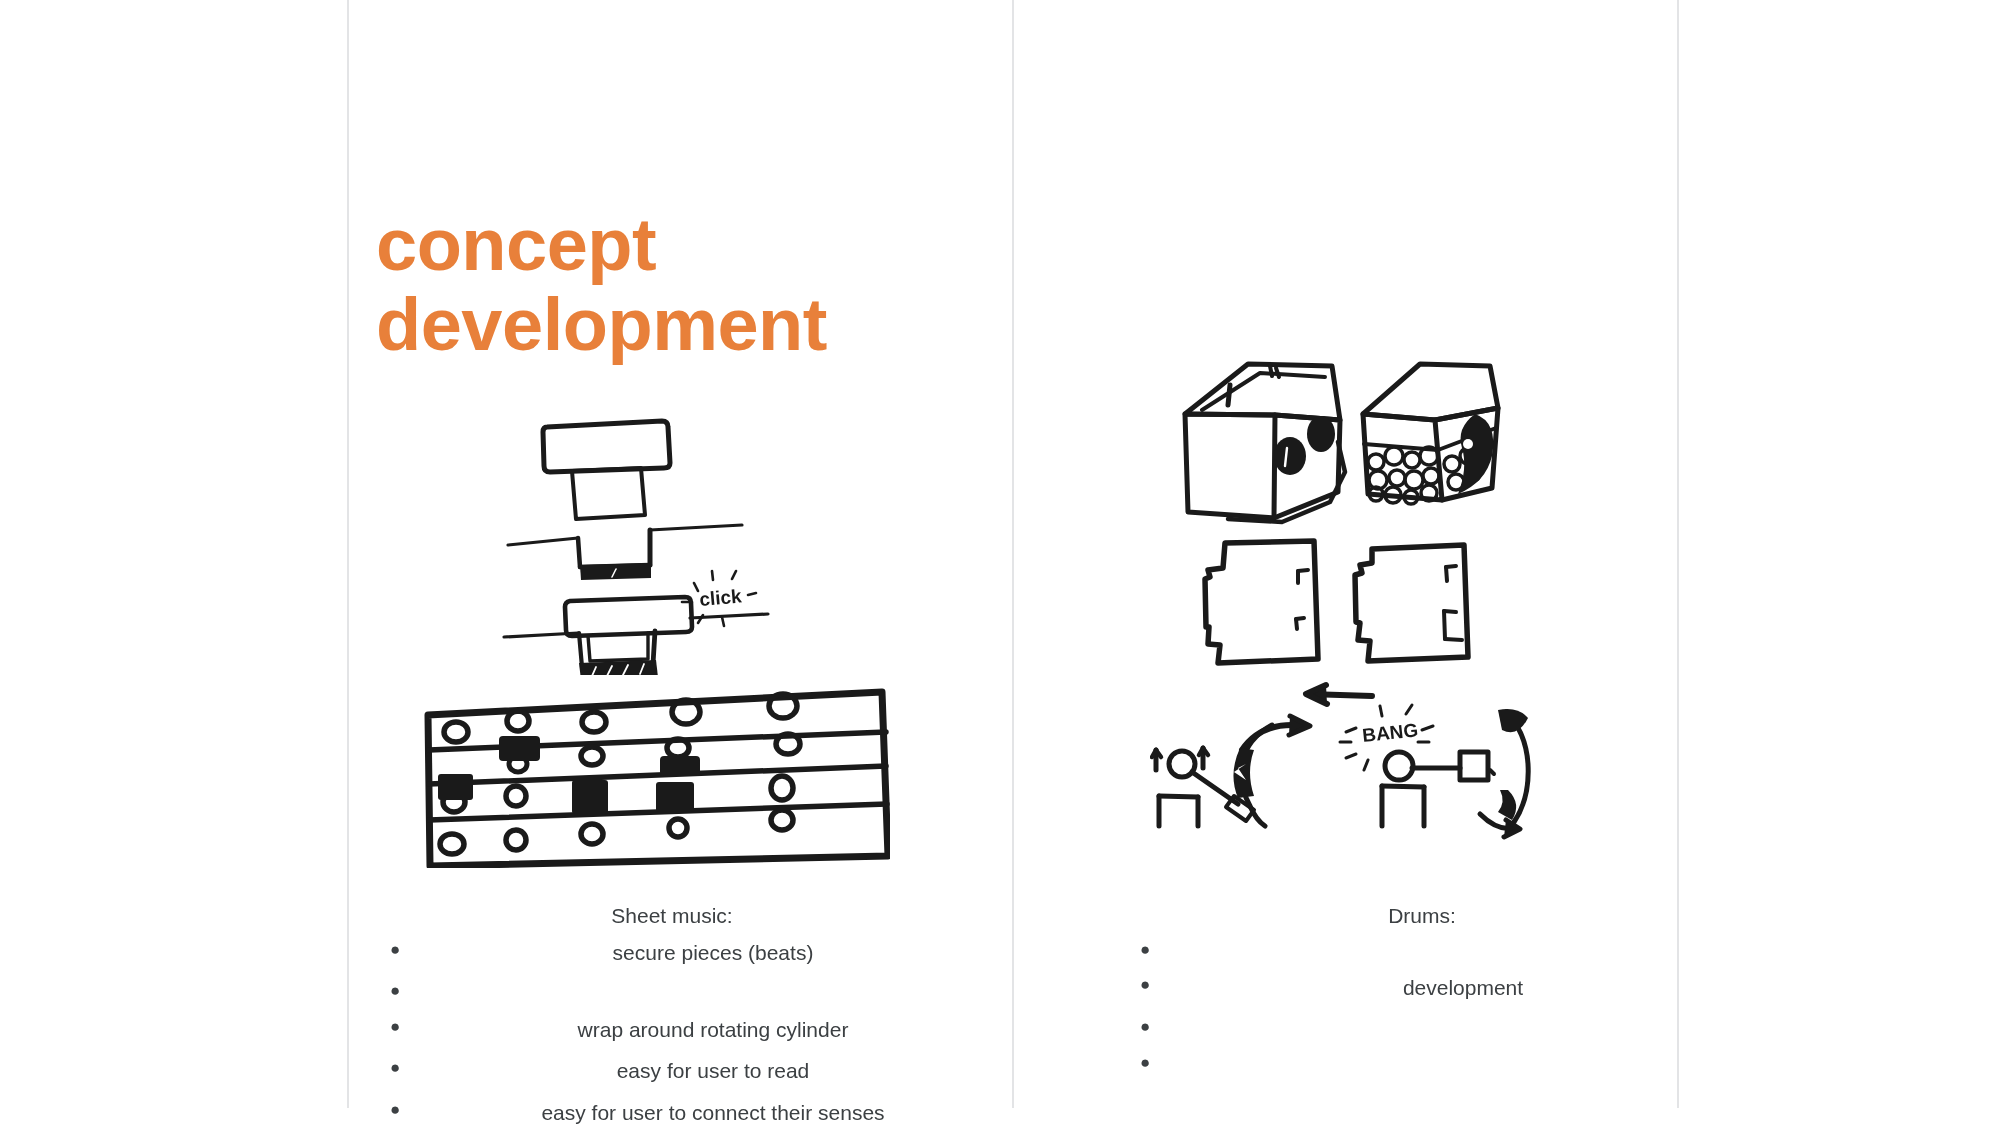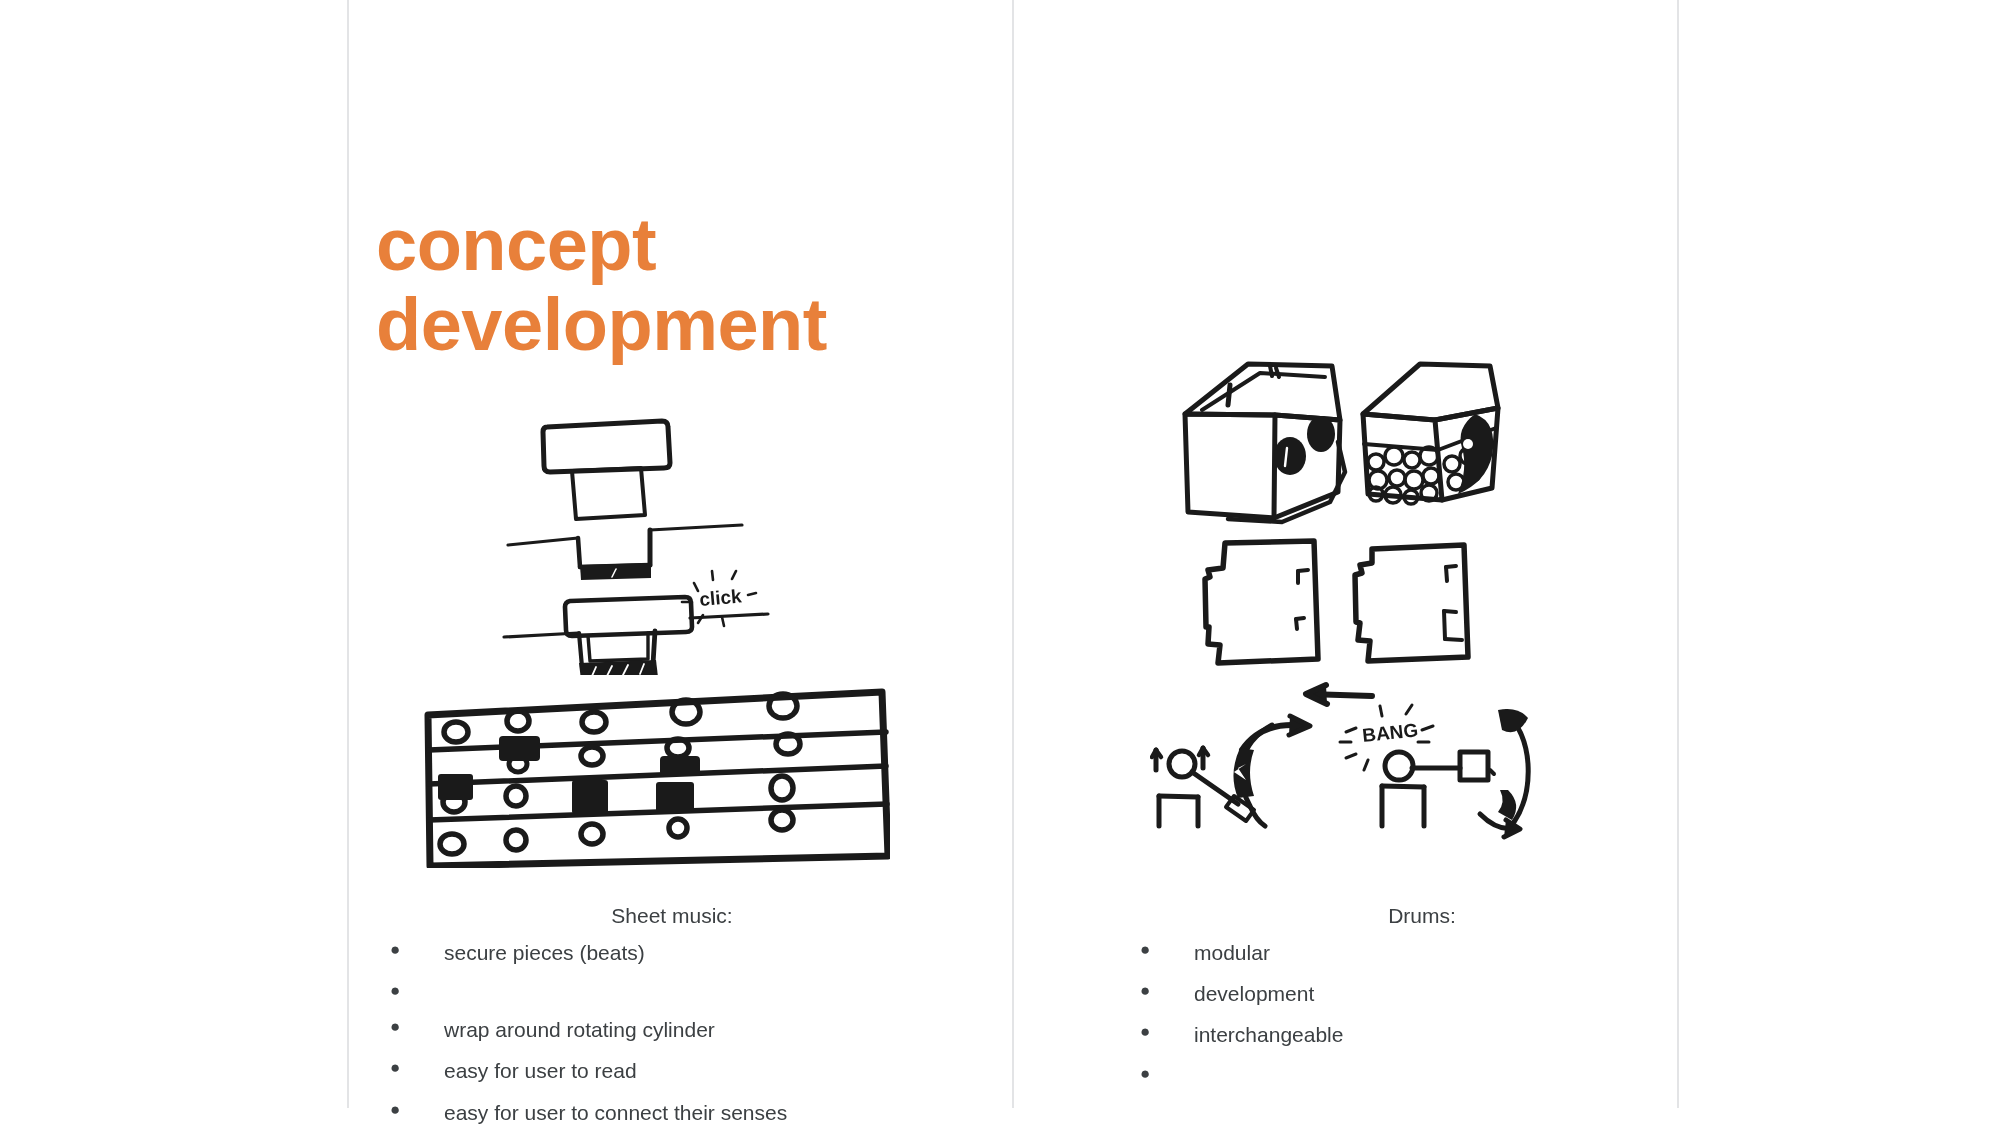--- a/index.html
+++ b/index.html
@@ -49,21 +49,21 @@
     display:flex;align-items:flex-start;
     margin:0 0 13px 0;
     font-size:21px;color:#3c4043;
   }
   .bullets li .bdot{
     flex:0 0 auto;
     width:10px;margin-left:28px;margin-right:44px;
     line-height:1.35;
     font-size:17px;color:#3c4043;
   }
-  .bullets li .btxt{flex:1 1 auto;line-height:1.35;}
+  .bullets li .btxt{flex:1 1 auto;line-height:1.35;text-align:center;}
 </style>
 </head>
 <body>
 
 <div class="slide">
 
   <div class="vrule r1"></div>
   <div class="vrule r2"></div>
   <div class="vrule r3"></div>
 
@@ -303,29 +303,27 @@
         <span class="btxt">easy for user to connect their senses</span>
       </li>
     </ul>
   </div>
 
   <div class="textblock tb-right">
     <p class="tb-head">Drums:</p>
     <ul class="bullets">
       <li>
         <span class="bdot">●</span>
-        <span class="btxt">modular</span>
       </li>
       <li>
         <span class="bdot">●</span>
         <span class="btxt">development</span>
       </li>
       <li>
         <span class="bdot">●</span>
-        <span class="btxt">interchangeable</span>
       </li>
       <li>
         <span class="bdot">●</span>
       </li>
     </ul>
   </div>
 
 </div>
 
 </body></html>

